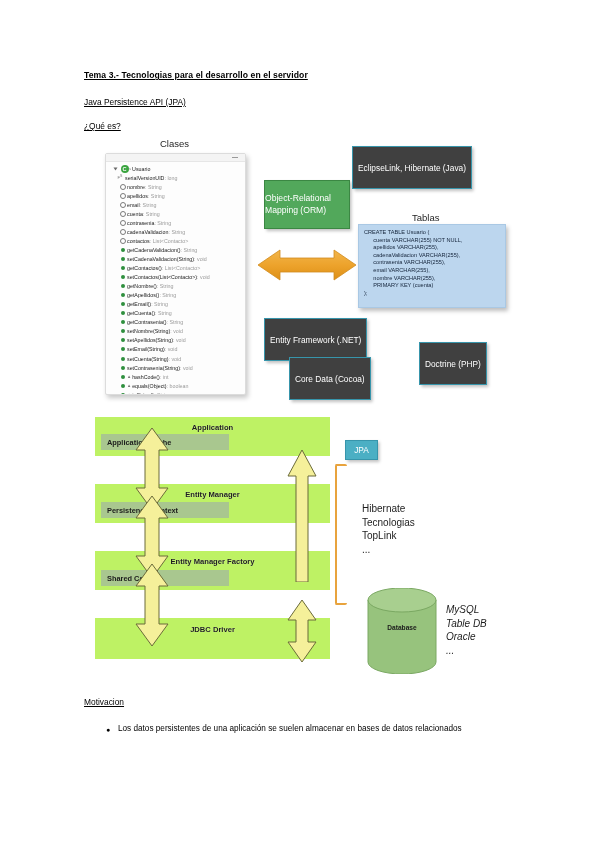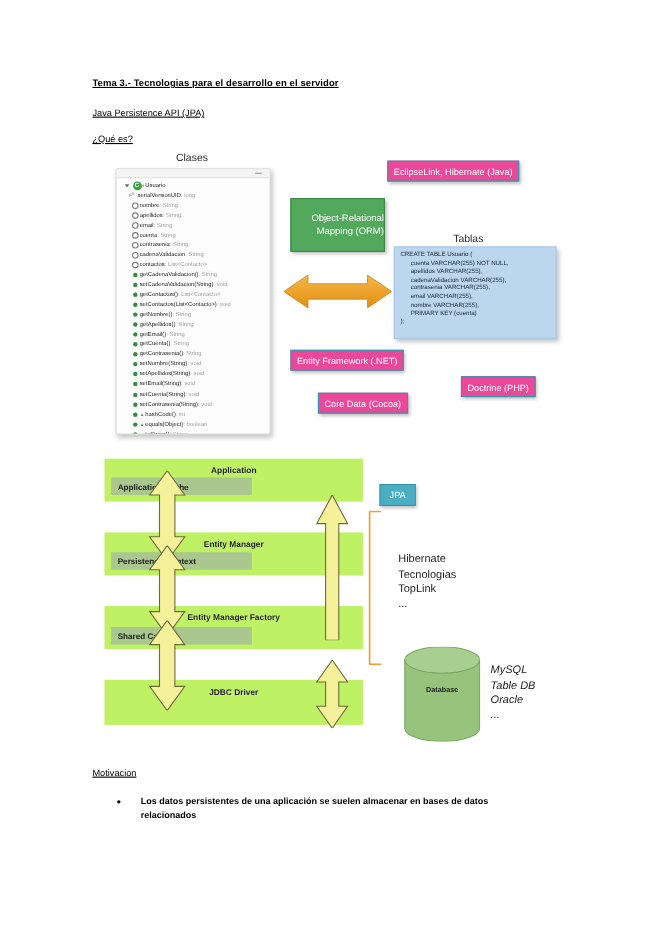--- a/index.html
+++ b/index.html
@@ -31,28 +31,28 @@
   .tri{width:0;height:0;border-left:3px solid #6b6b6b;border-top:2.4px solid transparent;
        border-bottom:2.4px solid transparent;transform:rotate(90deg);}
   .nm{font-size:5.3px;color:#1b1b1b;}
   .ty{font-size:5.3px;color:#9a9a9a;}
   .sfx{font-size:4.2px;color:#777;margin-right:1px;}
   .ind{padding-left:12px;}
   .ind2{padding-left:10px;}
 
   
   .ormbox{position:absolute;background:#52a85b;border:1.4px solid #3b8743;
-          color:#fff;font-size:8.6px;line-height:11.6px;text-align:right;
+          color:#fff;font-size:8.6px;line-height:11.6px;text-align:left;
           display:flex;align-items:center;justify-content:center;
           box-shadow:1.5px 2px 3px rgba(0,0,0,.25);}
 
   
-  .teal{position:absolute;background:#ec4899;border:1.2px solid #3795ab;color:#fff;
+  .teal{position:absolute;background:#404040;border:1.2px solid #3795ab;color:#fff;
         font-size:8.3px;display:flex;align-items:center;justify-content:center;
-        box-shadow:1.5px 2px 3px rgba(0,0,0,.25);white-space:nowrap;padding:0 5px;}
+        box-shadow:1.5px 2px 3px rgba(0,0,0,.25);white-space:nowrap;padding:12px 5px;}
 
   
   .sql{position:absolute;background:#bcd6ee;border:1px solid #a9c8e4;
        box-shadow:2px 3px 4px rgba(0,0,0,.25);
        font-size:5.6px;line-height:7.6px;color:#14243a;padding:4px 5px;white-space:pre;}
 
   
   .darrow{position:absolute;}
 
   
@@ -68,21 +68,21 @@
   .bracket{position:absolute;border:2px solid #e8a33d;border-right:none;border-radius:2px;}
   .providers{position:absolute;font-size:10px;line-height:13.6px;color:#1c1c1c;}
   .dbs{position:absolute;font-size:10px;line-height:13.6px;color:#1c1c1c;}
   .cyl{position:absolute;}
   .cyl-label{position:absolute;font-size:6.6px;font-weight:bold;color:#1c1c1c;
              width:100%;text-align:center;}
 
   
   .bullet{position:absolute;font-size:8.2px;line-height:13px;}
   .bullet .bdot{position:absolute;left:0;top:1px;font-size:7px;}
-  .bullet .btxt{display:block;margin-left:22px;font-weight:bold;}
+  .bullet .btxt{display:block;margin-left:12px;}
 </style>
 </head>
 <body>
 
 <div class="page">
 
   <div class="hdr" style="left:84px;top:70px;">Tema 3.- Tecnologias para el desarrollo en el servidor</div>
   <div class="sub" style="left:84px;top:97px;">Java Persistence API (JPA)</div>
   <div class="sub" style="left:84px;top:121px;">¿Qué es?</div>
 

